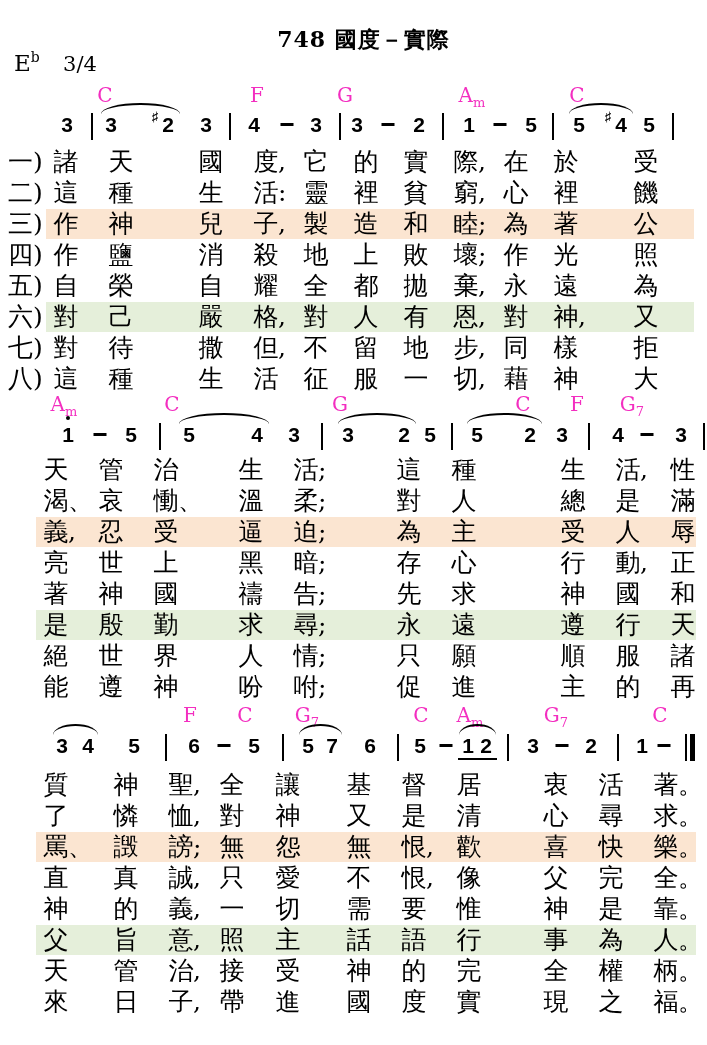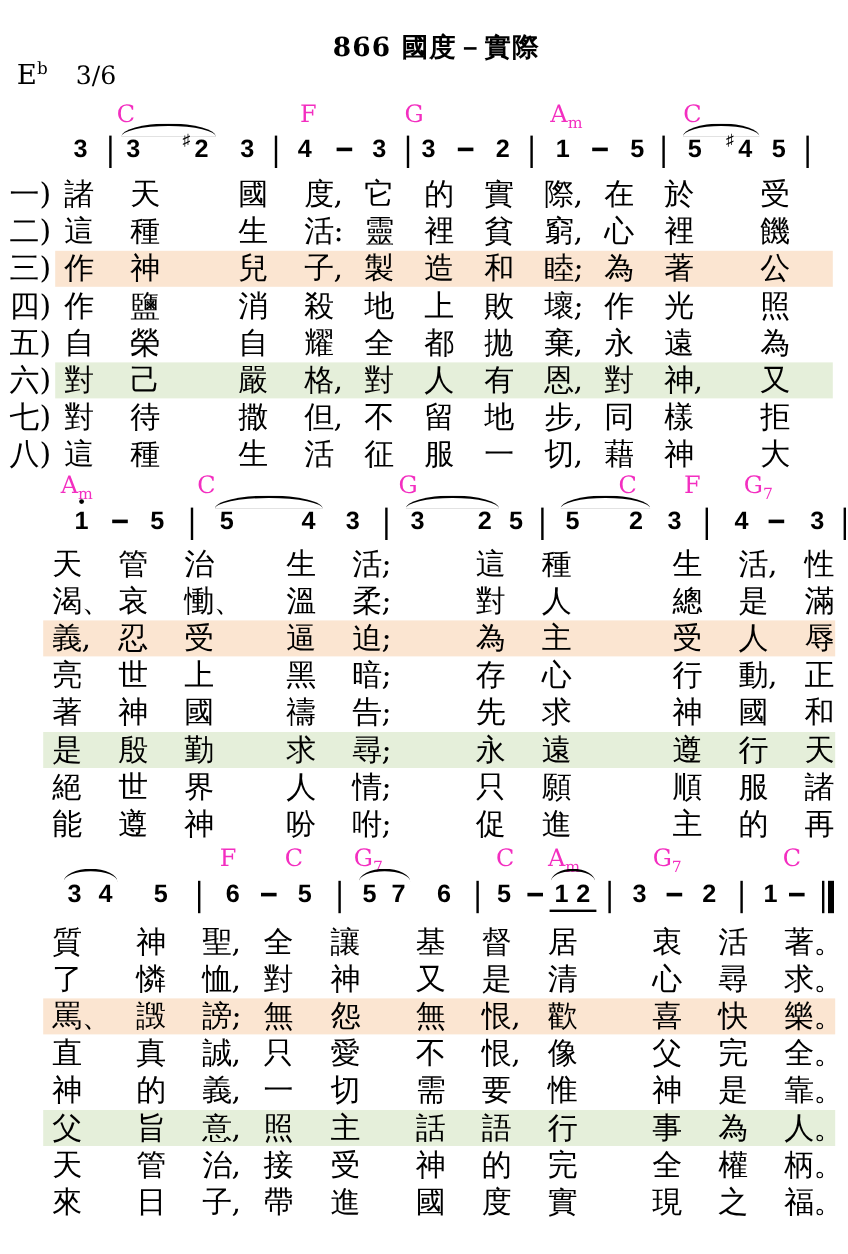--- a/index.html
+++ b/index.html
@@ -26,25 +26,25 @@
   .band{height:30px;}
   .vlabel{font-size:25px;line-height:1.15;white-space:nowrap;}
   .lch{font-size:25px;line-height:1.15;transform:translateX(-50%);white-space:nowrap;}
   .lpunct{font-size:25px;line-height:1.15;white-space:nowrap;}
 </style>
 </head>
 <body>
 
 <div class="page">
   <div class="abs title">
-    <span>866 國度－實際</span>
+    <span>748 國度－實際</span>
   </div>
   <div class="abs keysig">
     <span>E</span><sup class="flat">b</sup>
-    <span class="time">3/6</span>
+    <span class="time">3/4</span>
   </div>
   <div id="systems">
       <div class="abs band" style="left: 46px; top: 209px; width: 648px; background: rgb(251, 229, 209);"></div>
       <div class="abs band" style="left: 46px; top: 302px; width: 648px; background: rgb(229, 239, 218);"></div>
       <div class="abs chord" style="left: 105px; top: 85px; color: rgb(243, 46, 192);">C</div>
       <div class="abs chord" style="left: 257px; top: 85px; color: rgb(243, 46, 192);">F</div>
       <div class="abs chord" style="left: 345px; top: 85px; color: rgb(243, 46, 192);">G</div>
       <div class="abs chord" style="left: 472px; top: 85px; color: rgb(243, 46, 192);">A<sub>m</sub></div>
       <div class="abs chord" style="left: 577px; top: 85px; color: rgb(243, 46, 192);">C</div>
       <div class="abs slur" style="left: 101px; top: 103px; width: 79px;"></div>

